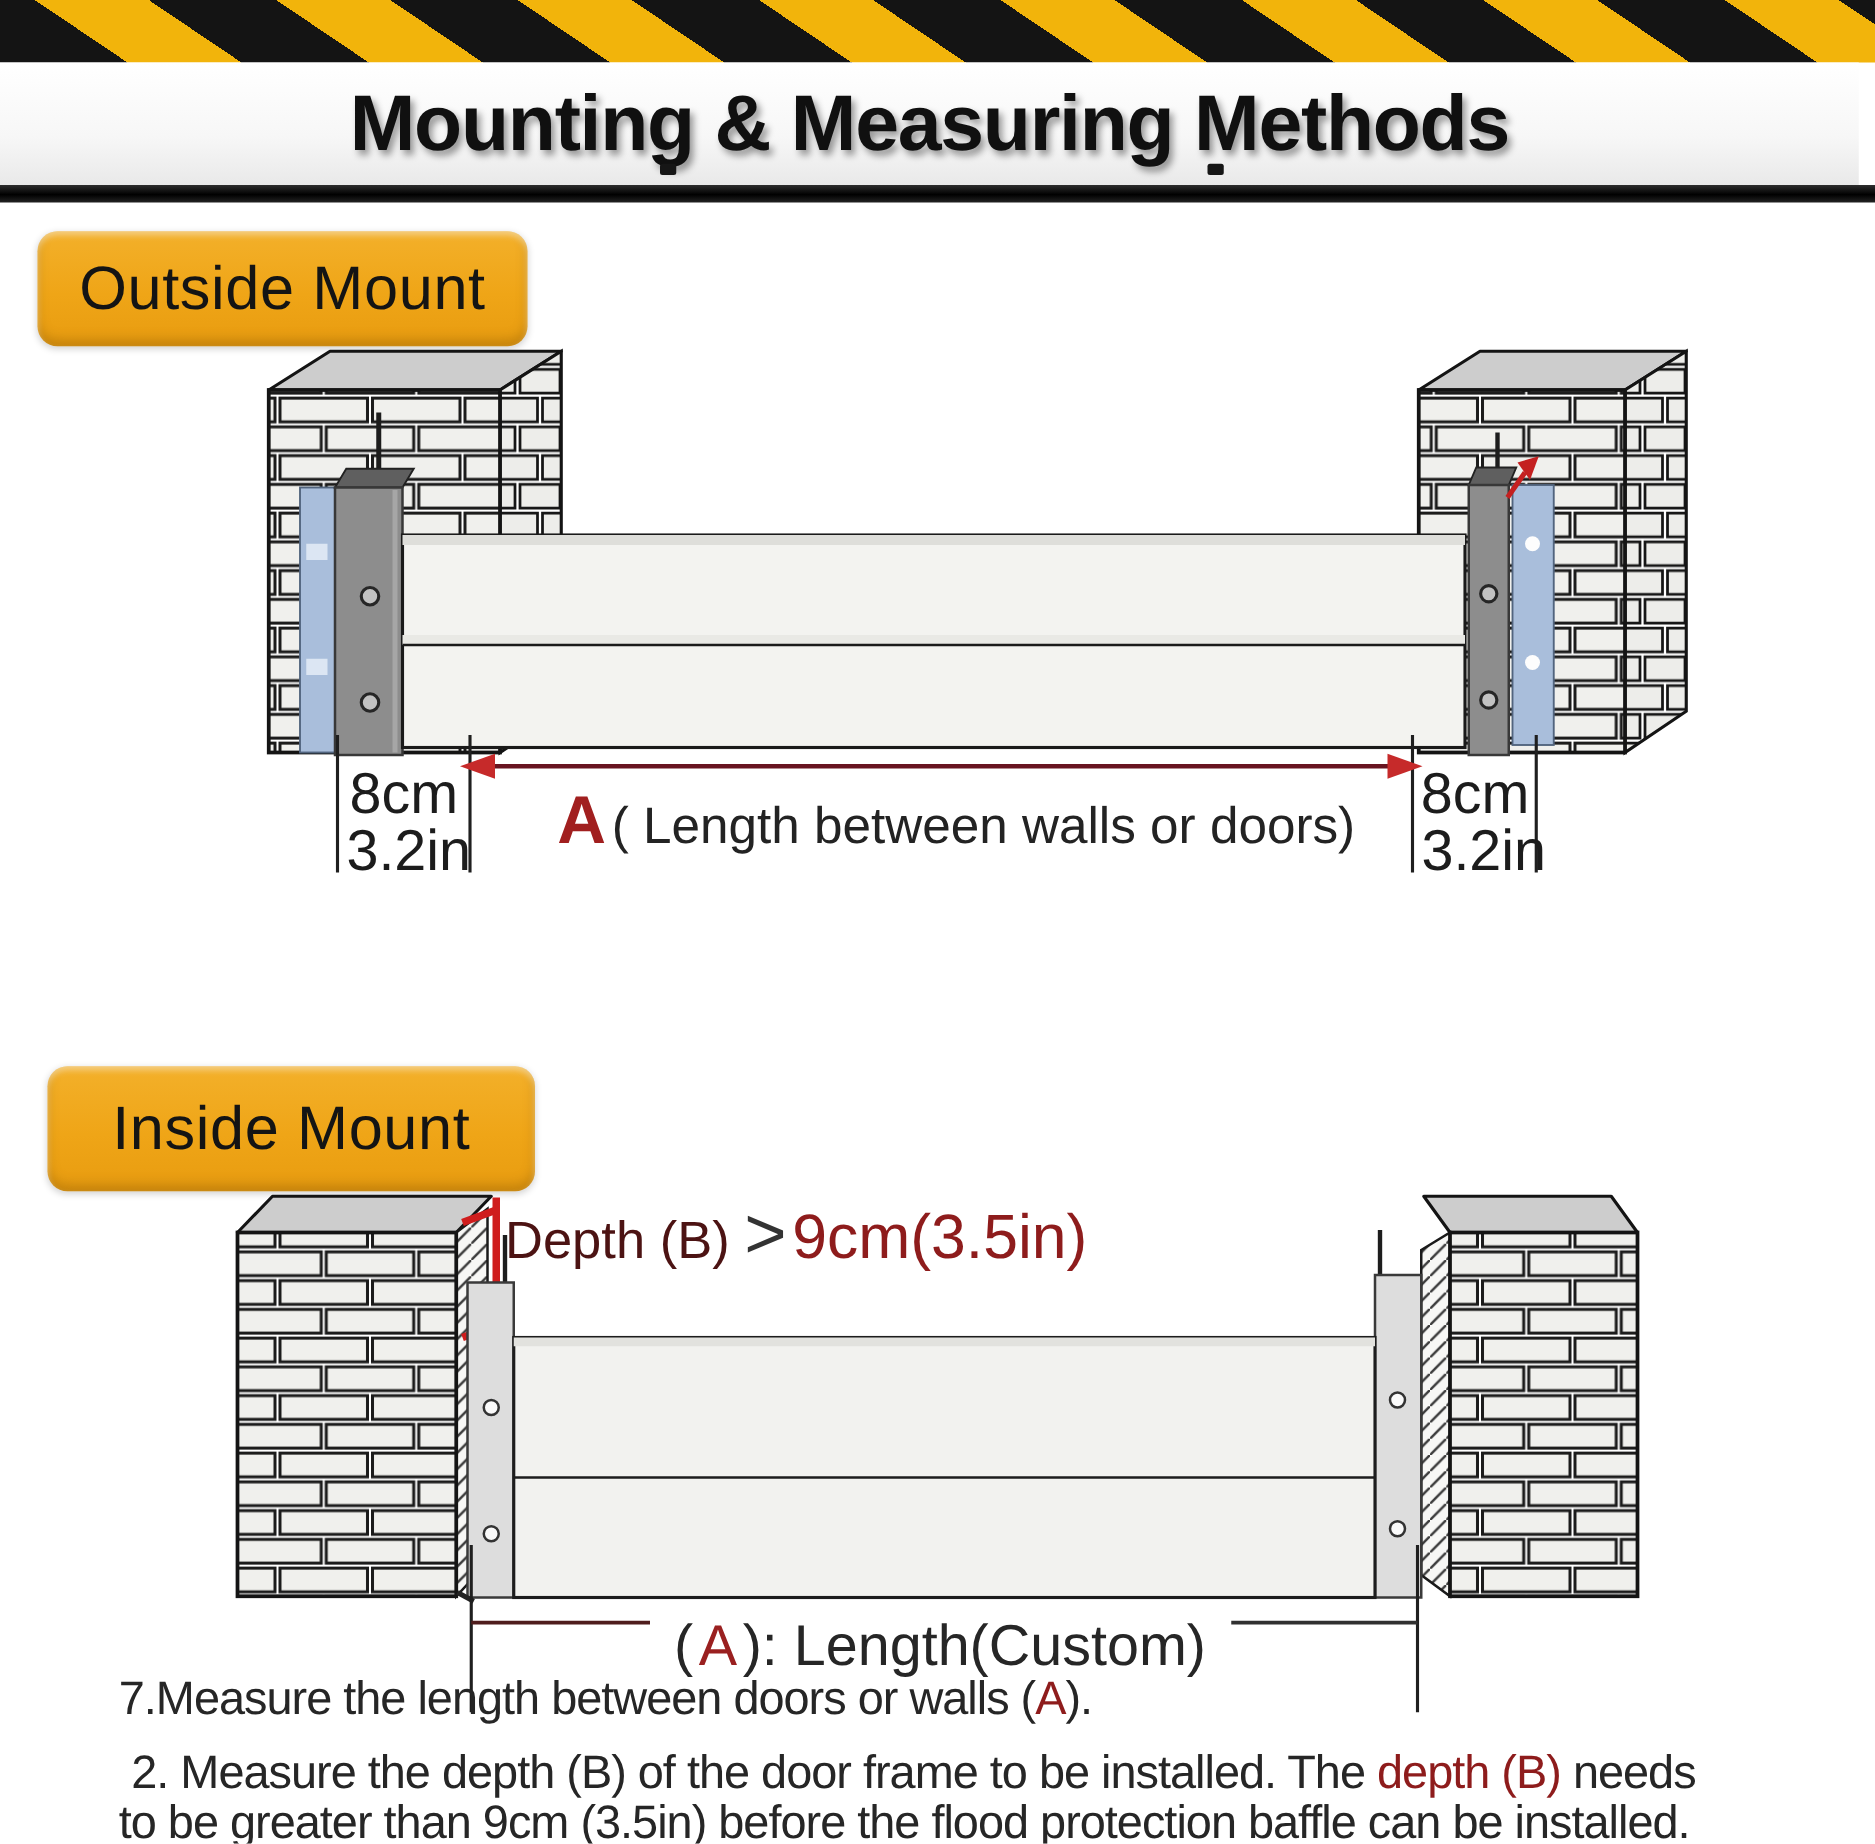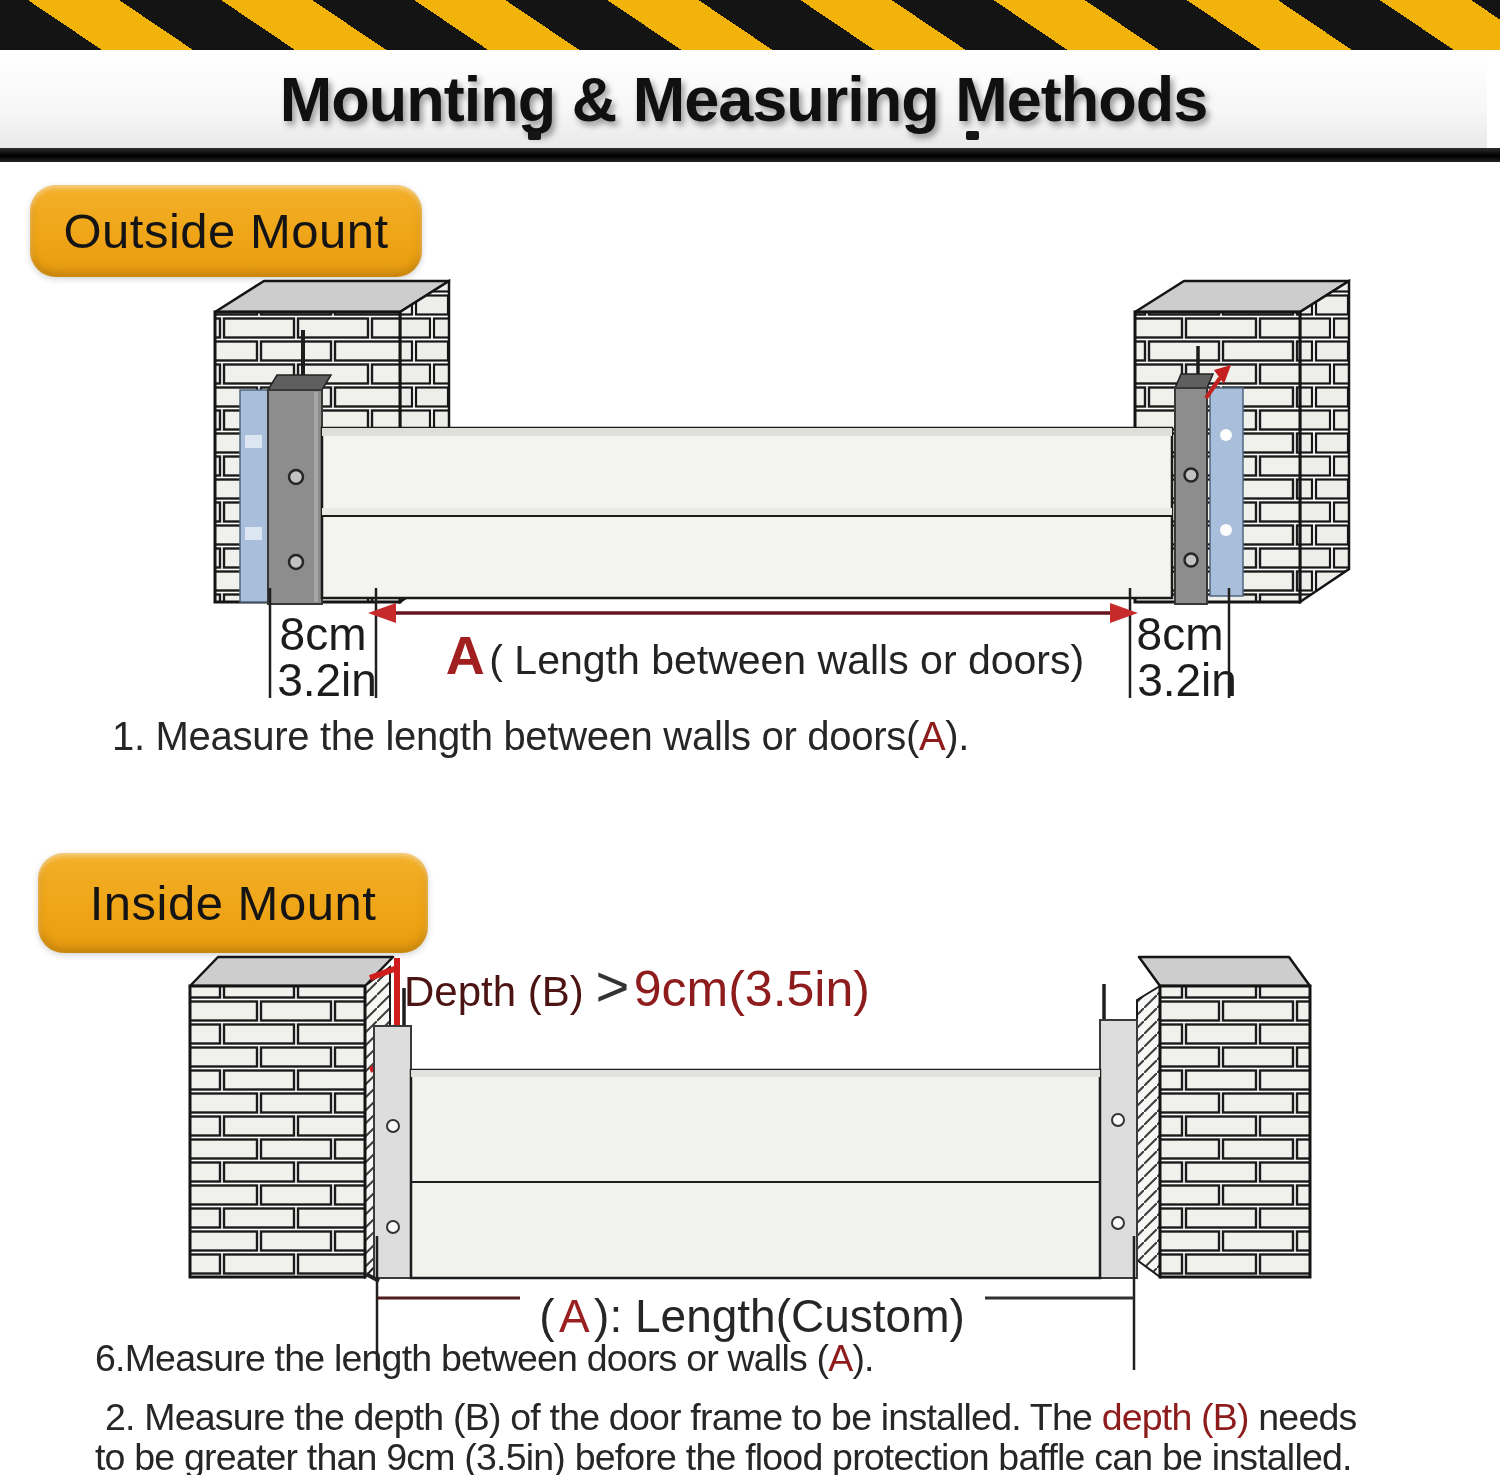--- a/index.html
+++ b/index.html
@@ -13,21 +13,21 @@
               background:linear-gradient(180deg,#ffffff 0%,#f7f7f7 60%,#e9e9e9 100%);
               display:flex;align-items:center;justify-content:center;}
   .page-title{font-size:63px;font-weight:bold;letter-spacing:-1px;color:#101010;
               text-shadow:3px 4px 6px rgba(0,0,0,0.40);white-space:nowrap;}
   .title-underbar{position:absolute;top:148px;left:0;width:1500px;height:14px;
                   background:linear-gradient(180deg,#2e2e2e,#000 55%,#232323);}
   .banner-pin{position:absolute;width:13px;height:9px;background:#161616;border-radius:2px;top:131px;}
 
   
   .badge{position:absolute;background:linear-gradient(180deg,#f3b02a 0%,#efa517 55%,#e89c10 100%);
-         border-radius:26px;display:flex;align-items:center;justify-content:center;
+         border-radius:16px;display:flex;align-items:center;justify-content:center;
          box-shadow:inset 0 3px 5px rgba(255,255,255,.45), inset 0 -5px 9px rgba(125,80,0,.35),
                     0 2px 6px rgba(0,0,0,.18);}
   .badge span{font-size:49px;color:#141414;letter-spacing:0.5px;white-space:nowrap;}
   #badge-outside{left:30px;top:185px;width:392px;height:92px;}
   #badge-inside{left:38px;top:853px;width:390px;height:100px;}
 
   
   .diagram{position:absolute;left:0;width:1500px;}
   #svg-out{top:270px;height:430px;}
   #svg-in{top:930px;height:440px;}
@@ -141,21 +141,20 @@
       <text x="1180" y="380" text-anchor="middle" font-size="46" fill="#1c1c1c">8cm</text>
       <text x="1187" y="426" text-anchor="middle" font-size="46" fill="#1c1c1c">3.2in</text>
       <text x="765" y="404" text-anchor="middle">
         <tspan font-size="54" font-weight="bold" fill="#a11f1f">A</tspan>
         <tspan font-size="41" fill="#232323">( Length between walls or doors)</tspan>
       </text>
     </g>
   </svg>
 
   <div class="steps" id="steps-outside">
-    <div class="step-line"><span>1. Measure the length between walls or doors(</span><span class="red">A</span><span>).</span></div>
   </div>
 
   <div class="badge" id="badge-inside">
     <span>Inside Mount</span>
   </div>
 
   <svg id="svg-in" class="diagram" viewBox="0 0 1500 440">
     <g>
       <polygon points="190,56 365,56 393,27 218,27" fill="#cdcdcd" stroke="#141414" stroke-width="2.5" stroke-linejoin="round"></polygon>
       <polygon points="365,56 390,37 390,320 365,347" fill="url(#hatch)" stroke="#1a1a1a" stroke-width="2"></polygon>
@@ -210,20 +209,20 @@
       <line x1="985" y1="368" x2="1134" y2="368" stroke="#303030" stroke-width="3"></line>
       <text x="752" y="402" text-anchor="middle">
         <tspan font-size="46" fill="#262626">(</tspan>
         <tspan font-size="46" fill="#9a2020">A</tspan>
         <tspan font-size="46" fill="#262626">): Length(Custom)</tspan>
       </text>
     </g>
   </svg>
 
   <div class="steps" id="steps-inside">
-    <div class="step-line"><span>6.Measure the length between doors or walls (</span><span class="red">A</span><span>).</span></div>
+    <div class="step-line"><span>7.Measure the length between doors or walls (</span><span class="red">A</span><span>).</span></div>
     <div class="wrap2">
       <div class="l1"><span>2. Measure the depth (B) of the door frame to be installed. The </span><span class="red">depth (B)</span><span> needs</span></div>
       <div class="l2">to be greater than 9cm (3.5in) before the flood protection baffle can be installed.</div>
     </div>
   </div>
 
 </div>
 
 </body></html>

